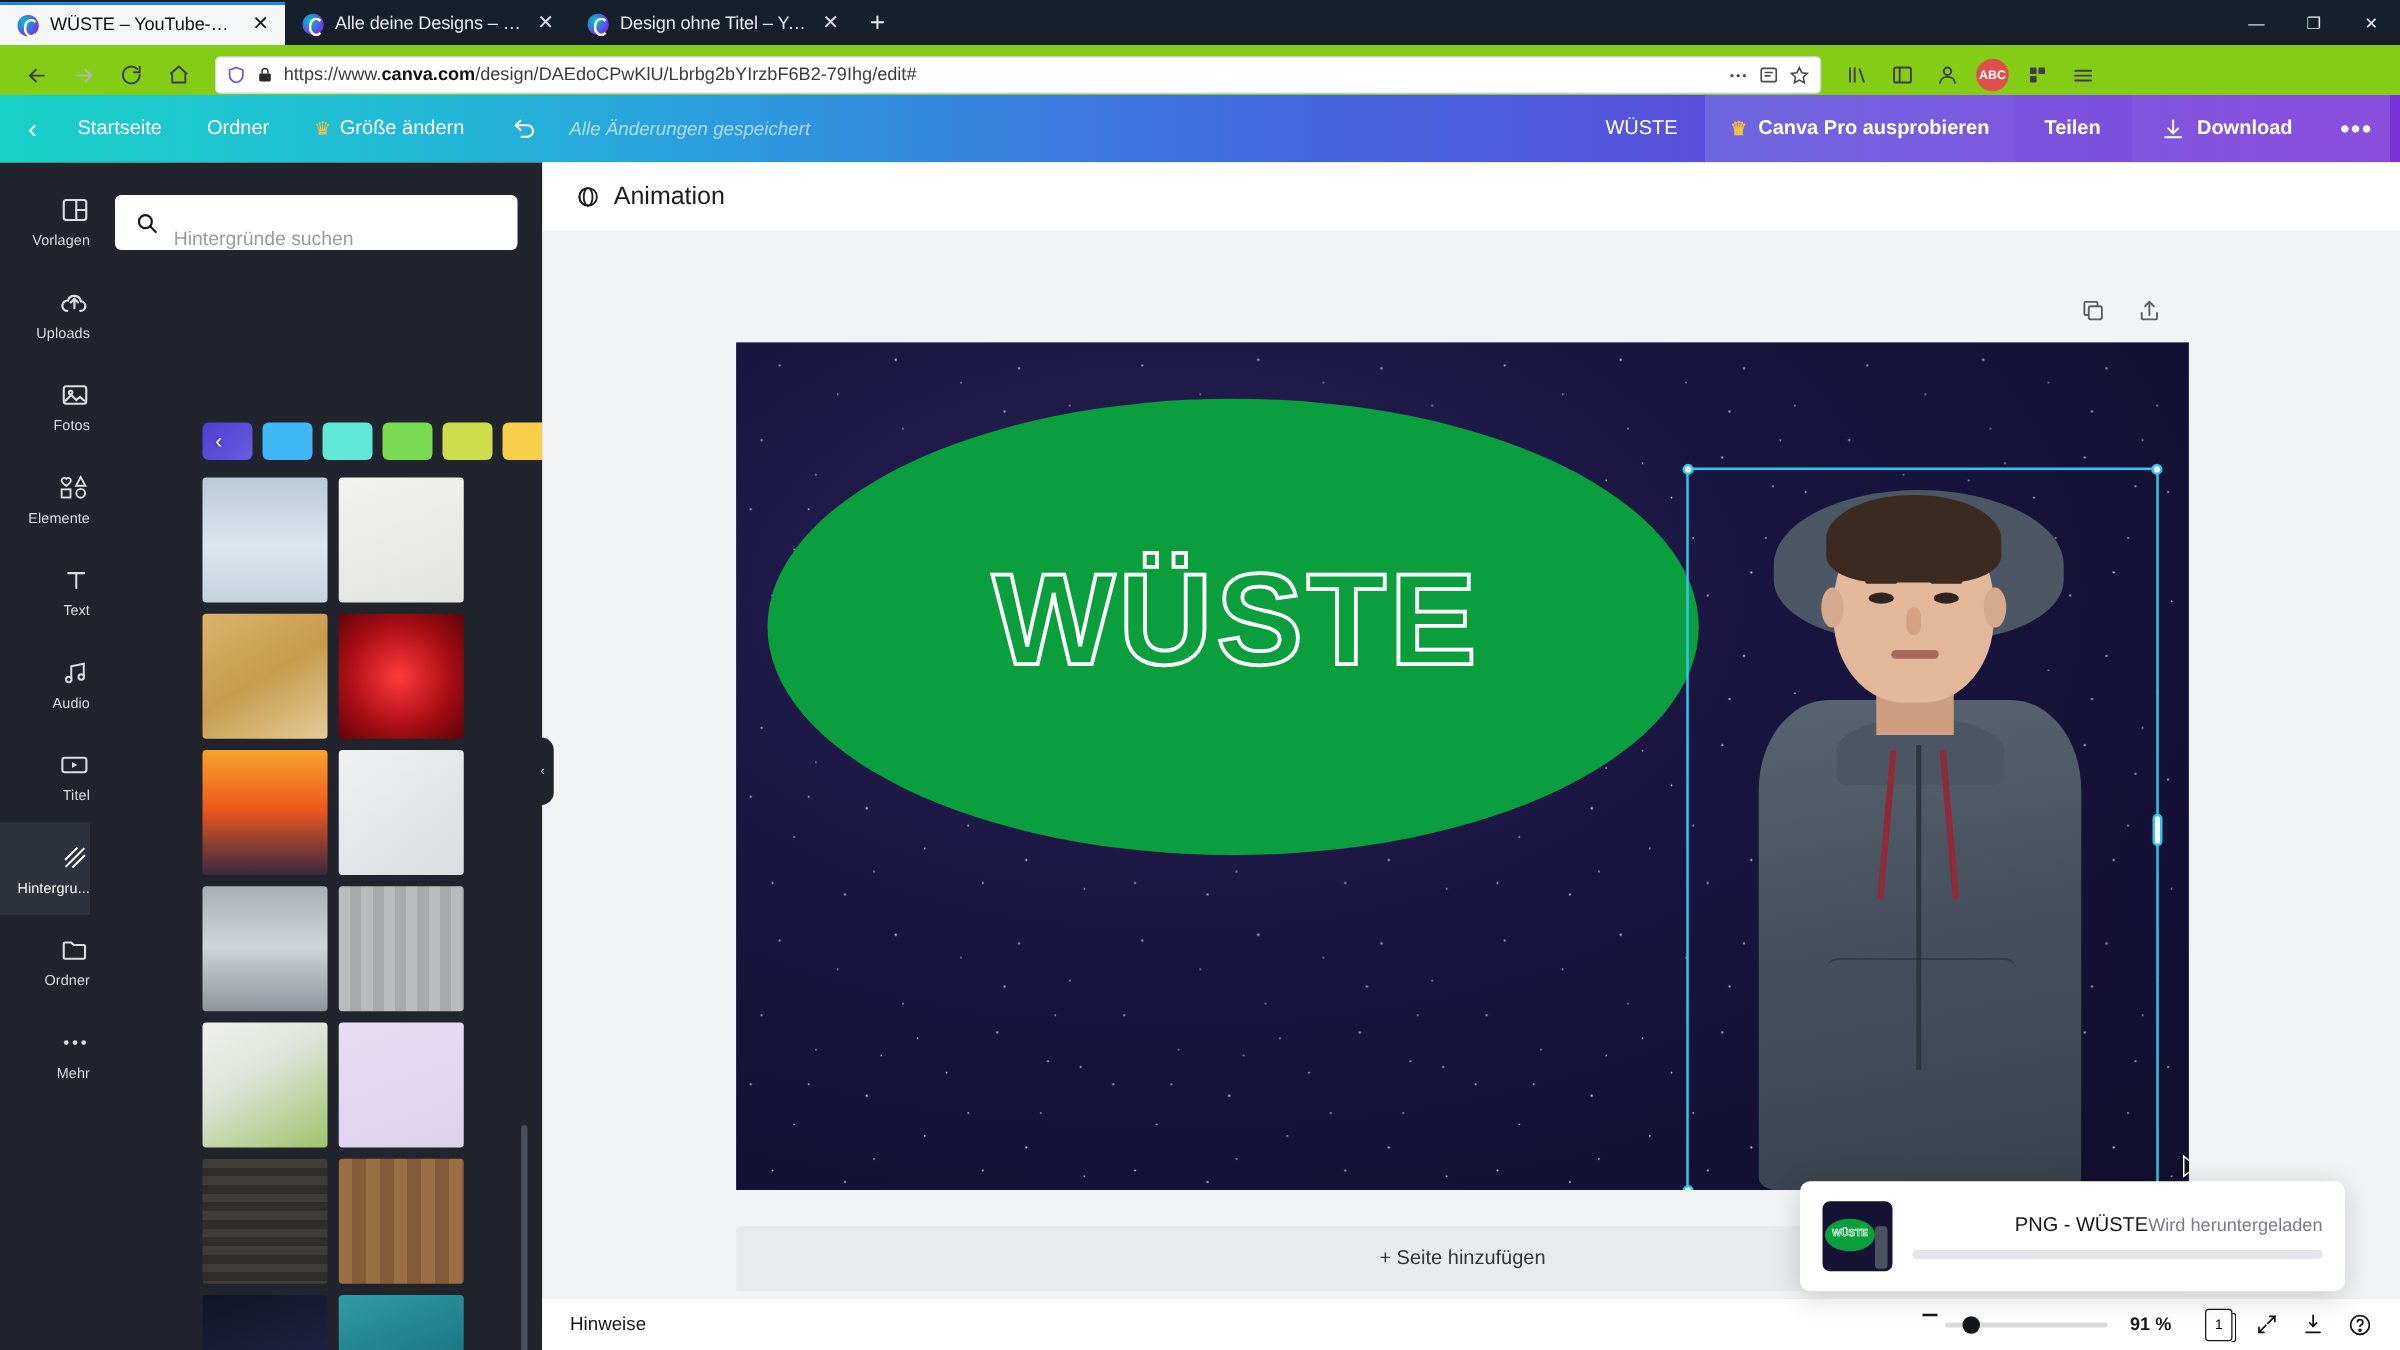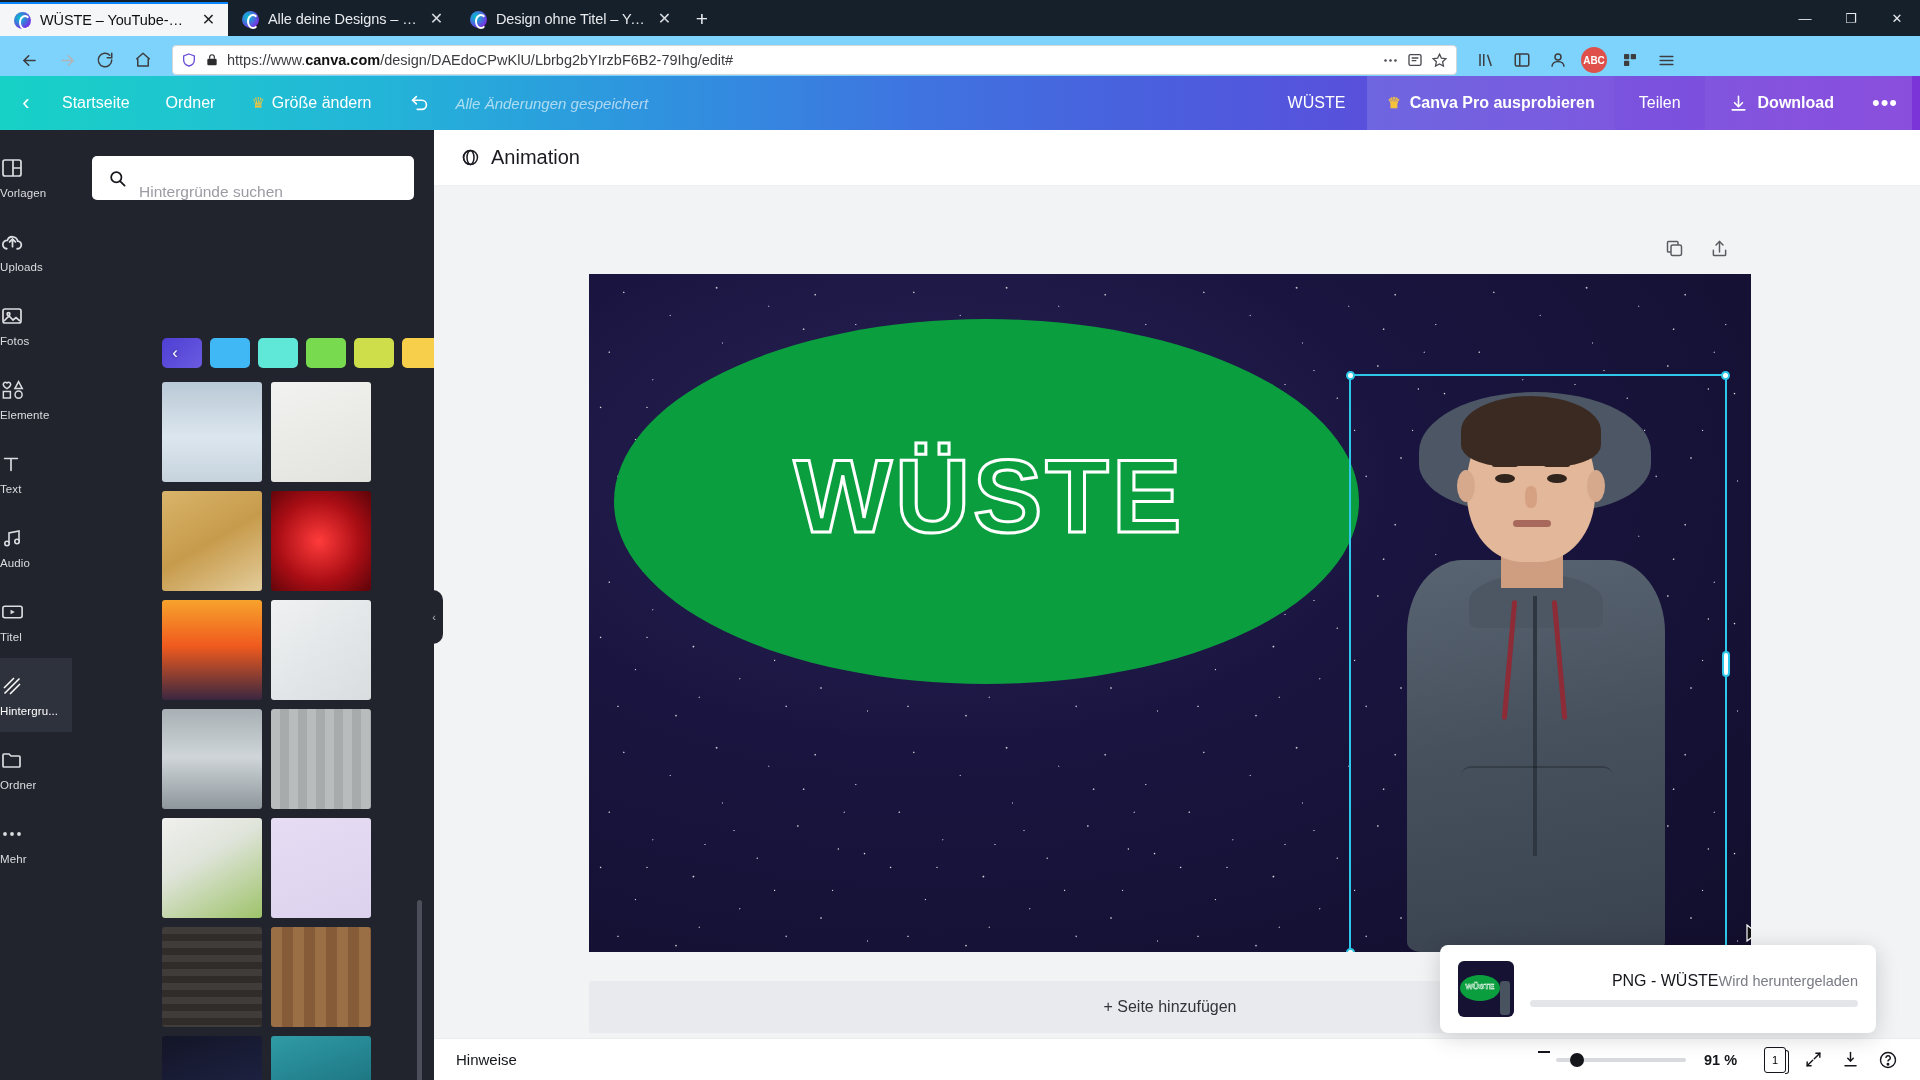--- a/index.html
+++ b/index.html
@@ -64,21 +64,21 @@
     display: flex; align-items: center;
   }
   .wctl {
     width: 46px; height: 34px; display: flex;
     align-items: center; justify-content: center;
     color: #e8eaed; font-size: 13px;
   }
 
   #navbar {
     position: absolute; left: 0; top: 36px; width: 1920px; height: 48px;
-    background: #7dd3fc; display: flex; align-items: center;
+    background: #84cc16; display: flex; align-items: center;
     padding: 0 12px; gap: 4px;
   }
   .nav-btn {
     width: 34px; height: 30px; display: flex;
     align-items: center; justify-content: center;
     color: #3d3d40;
   }
   .nav-btn.dim { color: #b4b4b6; }
   #urlbar {
     flex: 1 1 auto; height: 30px; margin: 0 8px;
@@ -134,21 +134,21 @@
   #doc-title {
     font-size: 16px; padding: 0 22px; color: #fff; font-weight: 400;
   }
   #canva-pro-btn {
     display: flex; align-items: center; gap: 9px;
     padding: 0 20px; height: 54px; font-size: 16px; font-weight: 600;
     background: rgba(255,255,255,.13);
   }
   #share-btn {
     padding: 0 24px; height: 54px; display: flex; align-items: center;
-    font-size: 16px; font-weight: 400; background: rgba(255,255,255,.10);
+    font-size: 16px; font-weight: 700; background: rgba(255,255,255,.10);
   }
   #download-btn {
     display: flex; align-items: center; gap: 10px;
     padding: 0 24px; height: 54px; font-size: 16px; font-weight: 600;
     background: rgba(255,255,255,.13);
   }
   #more-btn {
     width: 54px; height: 54px; display: flex; align-items: center;
     justify-content: center; font-size: 22px; letter-spacing: 1px;
     background: rgba(255,255,255,.13);
@@ -158,21 +158,21 @@
   
   #left-rail {
     position: absolute; left: 0; top: 130px; width: 72px; height: 950px;
     background: #21242c;
     display: flex; flex-direction: column; align-items: center;
     padding-top: 10px;
   }
   .rail-item {
     width: 72px; height: 74px;
     display: flex; flex-direction: column;
-    align-items: flex-start; justify-content: center; gap: 6px;
+    align-items: flex-end; justify-content: center; gap: 6px;
     color: #dcdde1;
   }
   .rail-item.active { background: #2e323c; color: #fff; }
   .rail-icon { height: 26px; display: flex; align-items: center; }
   .rail-label {
     font-size: 11.5px; letter-spacing: .1px; text-align: center;
     white-space: nowrap; max-width: 72px; overflow: hidden;
   }
 
   

